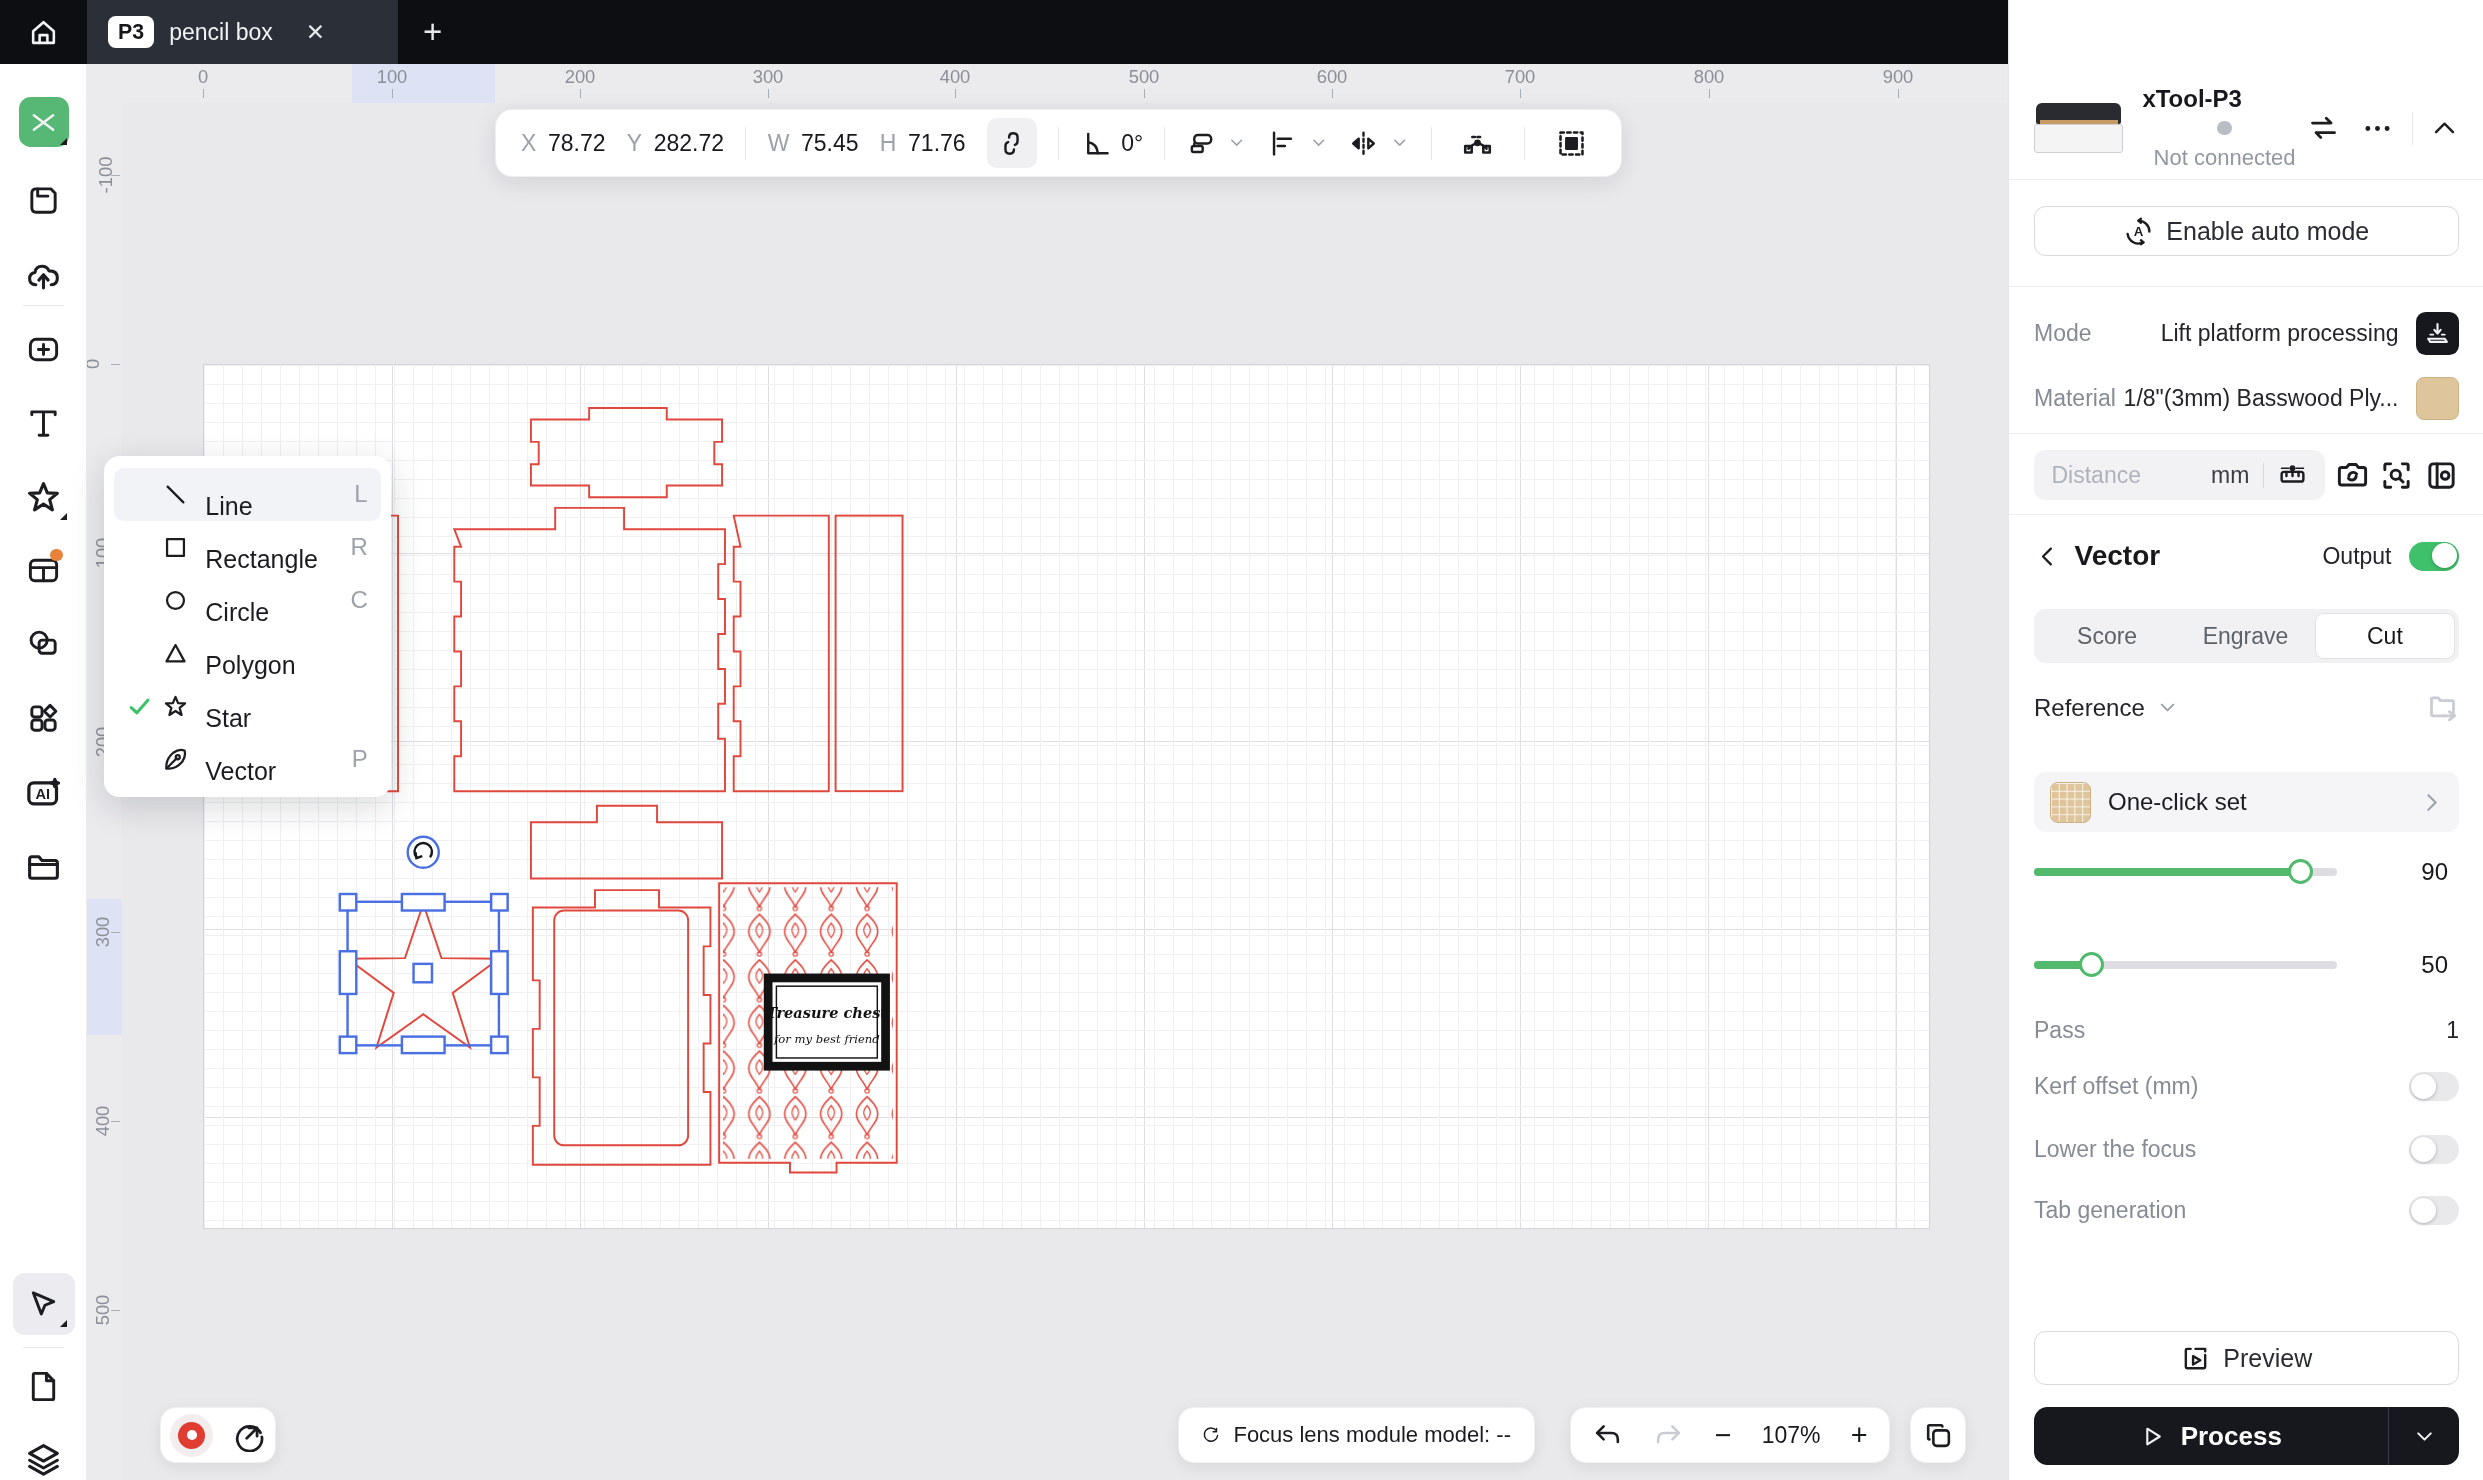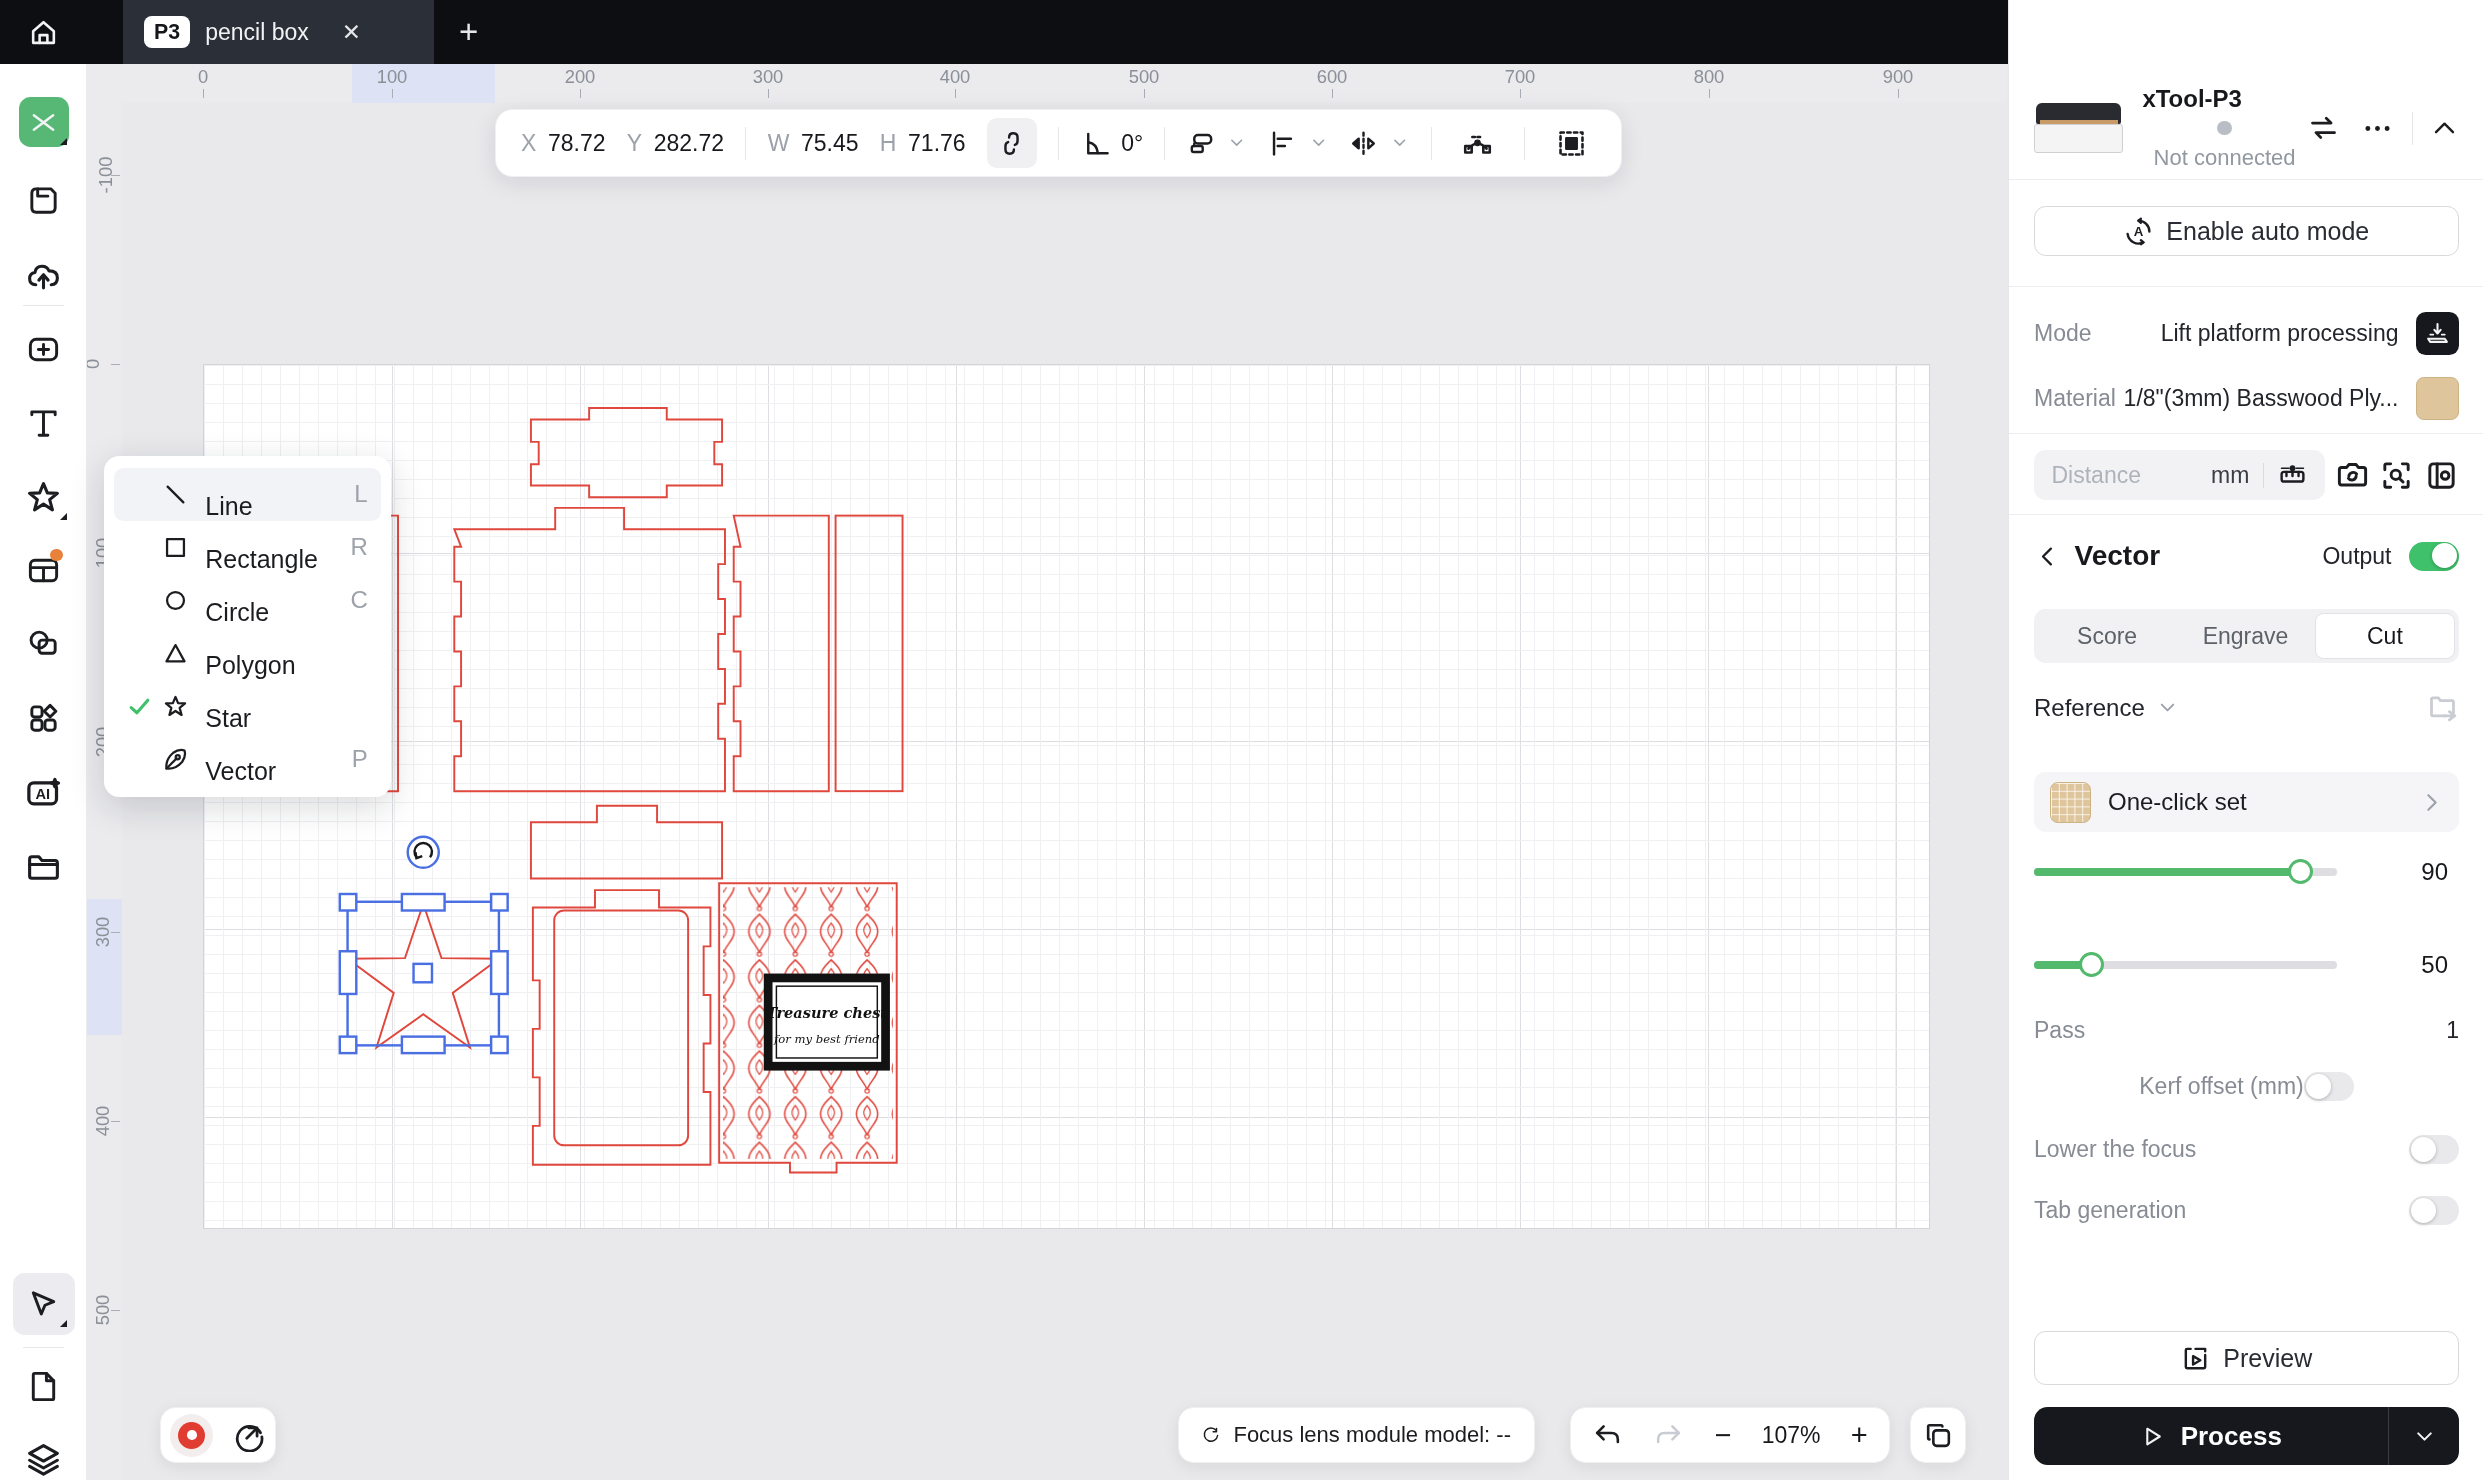--- a/index.html
+++ b/index.html
@@ -3,21 +3,21 @@
 <meta charset="utf-8">
 <style>
   * { margin:0; padding:0; box-sizing:border-box; }
   html,body { width:2483px; height:1481px; overflow:hidden; font-family:"Liberation Sans",sans-serif; }
   #app { position:relative; width:2483px; height:1481px; background:#e9e9ec; }
   .abs { position:absolute; }
 
   
   .titlebar { left:0; top:0; width:2483px; height:64px; background:#0d0e11; display:flex; align-items:center; }
   .home-btn { width:87px; height:64px; display:flex; align-items:center; justify-content:center; }
-  .tab { height:64px; min-width:311px; background:#2b2f38; display:flex; align-items:center; padding:0 21.3px; gap:15.5px;margin-left:36px; }
+  .tab { height:64px; min-width:311px; background:#2b2f38; display:flex; align-items:center; padding:0 21.3px; gap:15.5px; }
   .tab-badge { background:#fff; color:#15161a; font-weight:bold; font-size:21.3px; padding:3.9px 9.7px; border-radius:7.8px; }
   .tab-title { color:#f2f3f5; font-size:23px; }
   .tab-close { color:#e6e7ea; font-size:23px; margin-left:17.5px; cursor:pointer; }
   .newtab { color:#e6e7ea; font-size:33px; margin-left:25px; font-weight:300; }
   .win-controls { position:absolute; right:0; top:0; height:64px; display:flex; align-items:center; gap:45px; padding-right:27px; }
 
   
   .sidebar { left:0; top:64px; width:87px; height:1417px; background:#fff; border-right:1px solid #ececef; z-index:30; }
   .side-item { position:absolute; left:12.6px; width:62px; height:62px; display:flex; align-items:center; justify-content:center; border-radius:11.6px; }
   .side-item.active { background:#ececf0; }
@@ -702,21 +702,21 @@
     <div class="slider" style="top:961px;">
       <div class="sl-fill" style="width:19%;"></div>
       <div class="sl-thumb" style="left:calc(19% - 12.6px);"></div>
     </div>
     <span class="sl-val" style="top:951px;">50</span>
 
     <div class="rp-row" style="top:1009px; justify-content:space-between;margin-top:8px;">
       <span class="rp-lab">Pass</span>
       <span class="rp-val">1</span>
     </div>
-    <div class="rp-row" style="top:1072px; justify-content:center;">
+    <div class="rp-row" style="top:1072px; justify-content:space-between;">
       <span class="rp-lab">Kerf offset (mm)</span>
       <div class="toggle off">
           <div class="knob"></div>
         </div>
     </div>
     <div class="rp-row" style="top:1135px; justify-content:space-between;">
       <span class="rp-lab">Lower the focus</span>
       <div class="toggle off">
           <div class="knob"></div>
         </div>

